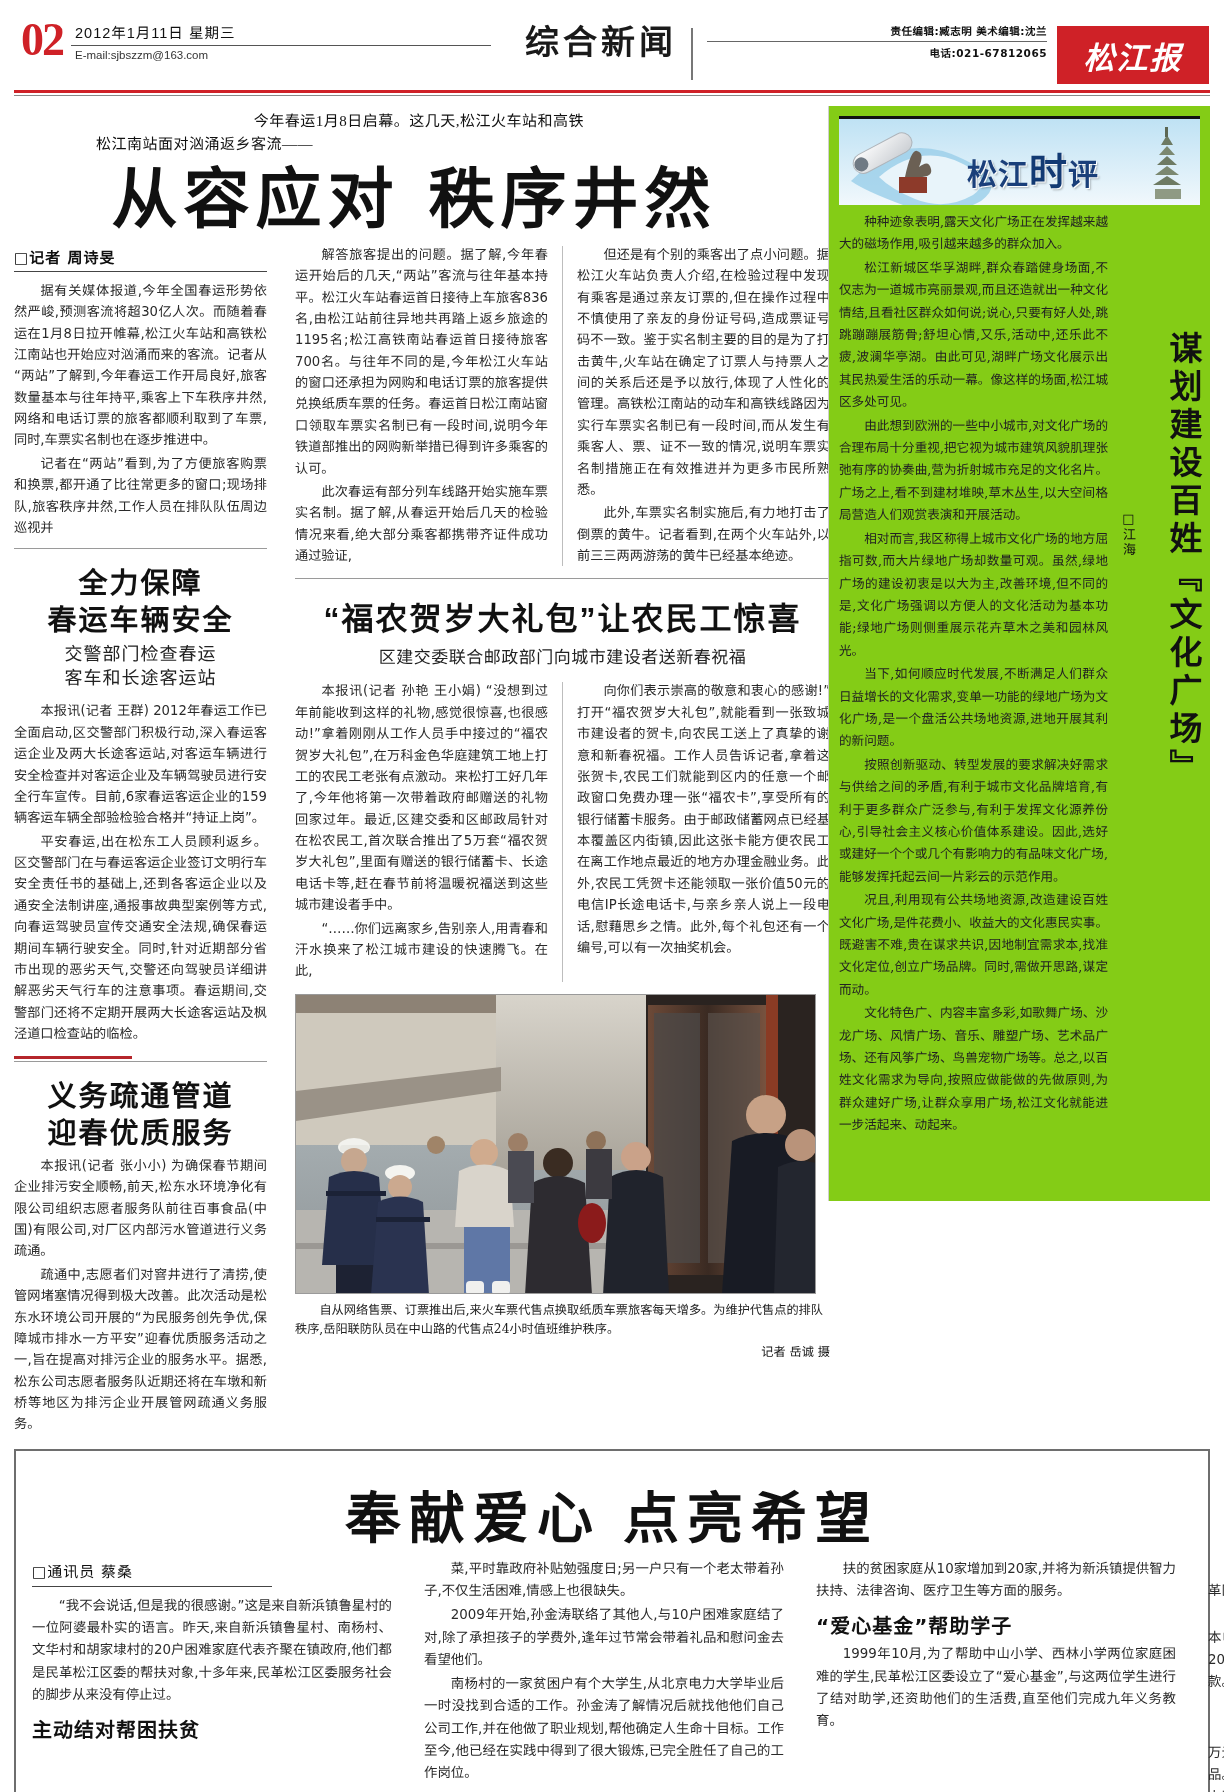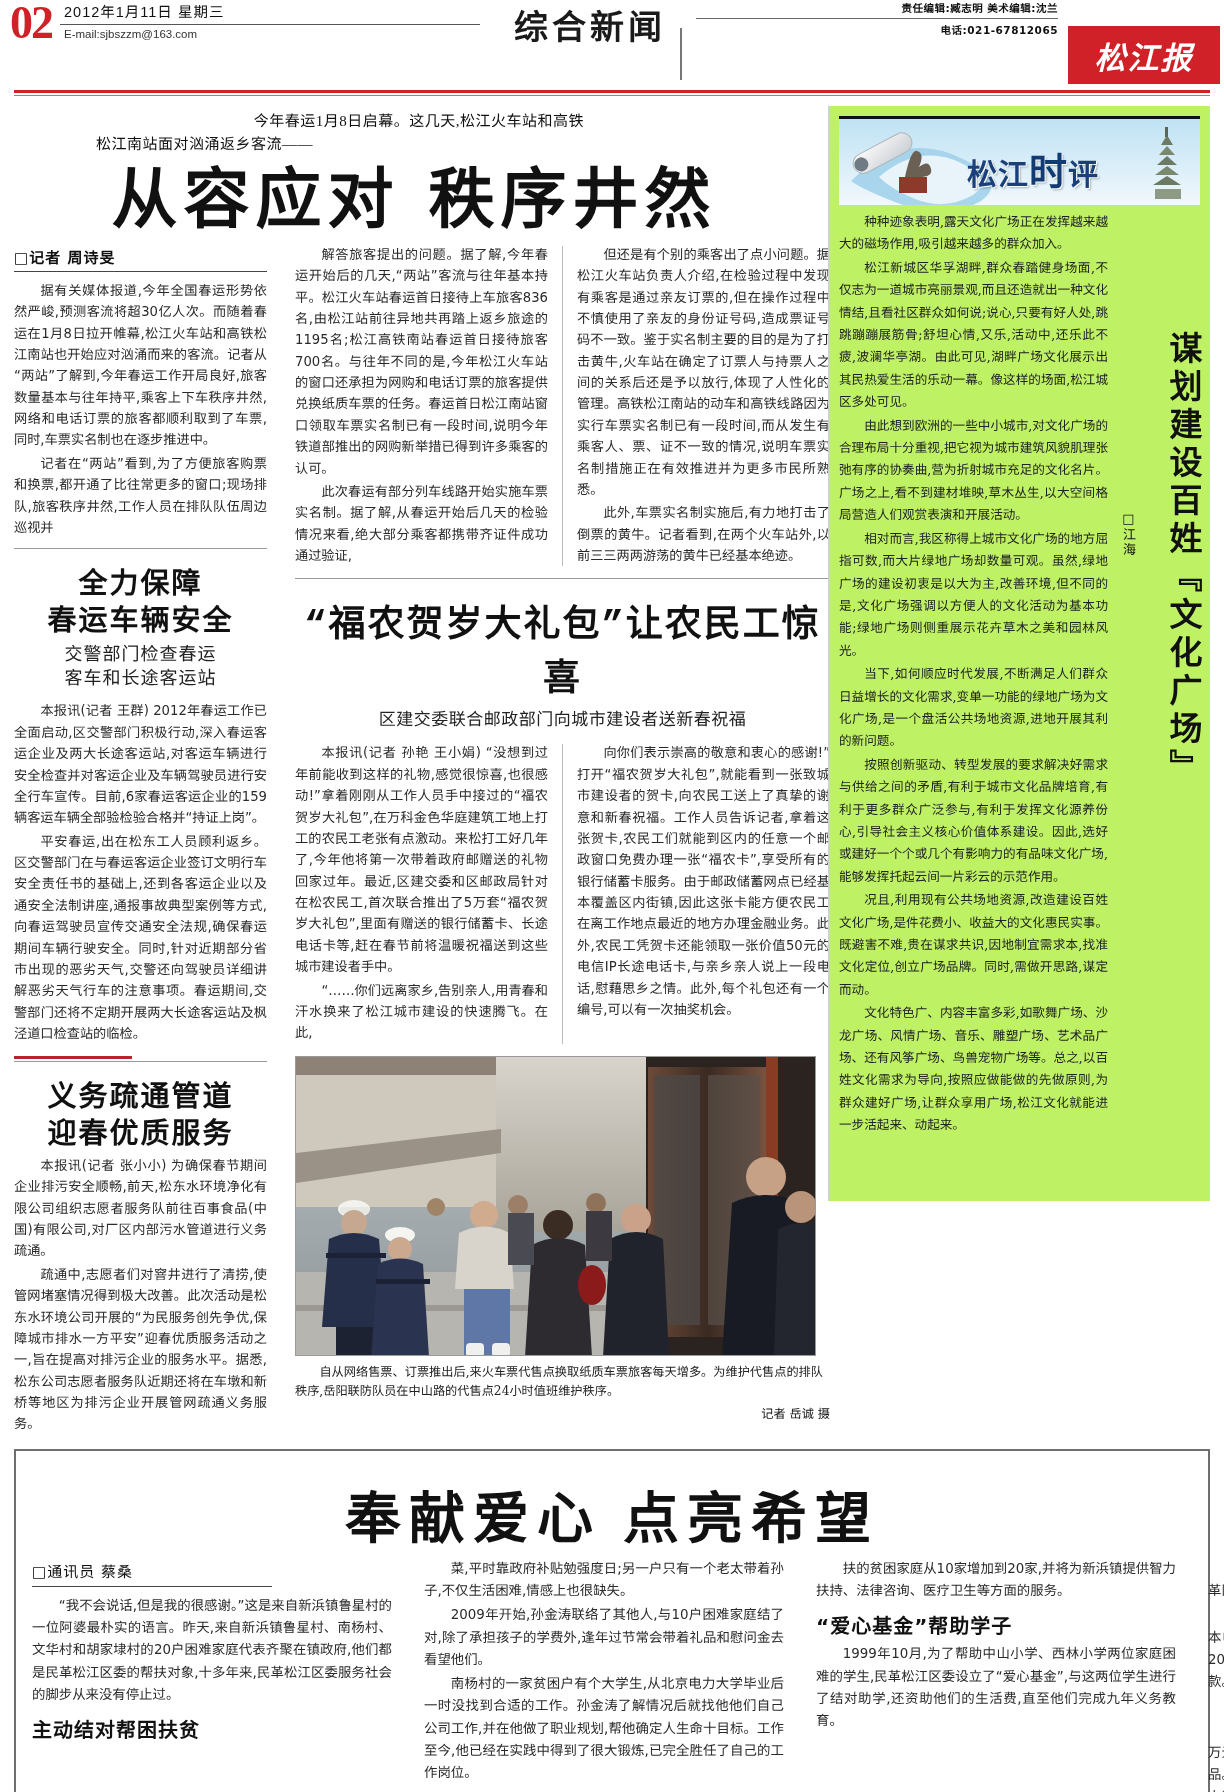--- a/index.html
+++ b/index.html
@@ -8,22 +8,22 @@
     width:1224px;height:1792px;
     font-family:"Liberation Serif","DejaVu Serif",serif;
     color:#111;
     position:relative;
     overflow:hidden;
   }
   .page{width:1224px;height:1792px;position:relative;padding:0;box-sizing:border-box;}
 
   
   .masthead{
-    position:relative;height:86px;margin:0 4px;
-    display:flex;align-items:flex-start;
+    position:relative;height:86px;margin:0 15px;
+    display:flex;align-items:center;
   }
   .page-no{
     font-family:"Liberation Serif",serif;
     font-size:46px;line-height:1;color:#cf2127;font-weight:bold;
     letter-spacing:-2px;padding:0 8px 6px 6px;
   }
   .date-block{
     display:flex;flex-direction:column;justify-content:flex-end;
     padding-bottom:4px;min-width:300px;
   }
@@ -54,21 +54,21 @@
     color:#fff;font-size:31px;font-weight:bold;letter-spacing:2px;
     font-style:italic;font-family:"DejaVu Serif","Liberation Serif",serif;
   }
   .head-rule{height:3px;background:#cf2127;margin:4px 14px 0 14px;}
   .head-rule2{height:1px;background:#888;margin:2px 14px 0 14px;}
 
   
   .body-wrap{display:flex;margin:10px 14px 0 14px;}
   .left-zone{width:800px;flex:0 0 800px;}
   .right-zone{
-    width:382px;flex:0 0 382px;margin-left:14px;background:#bef264;
+    width:382px;flex:0 0 382px;margin-left:14px;background:#84cc16;
     border-left:1px solid #cfcfcf;box-sizing:border-box;padding:10px 10px 6px 10px;
     height:1095px;position:relative;
   }
 
   
   .kicker{
     text-align:center;font-size:15px;line-height:1.55;letter-spacing:.5px;
     margin:4px 30px 2px 40px;font-family:Liberation Serif, serif;
   }
   .kicker .l2{display:block;text-align:left;padding-left:42px;}
@@ -106,22 +106,22 @@
     font-family:"DejaVu Serif","Liberation Serif",serif;
   }
   .sub-s{
     text-align:center;font-size:18px;line-height:1.35;letter-spacing:1px;
     margin:2px 0 10px 0;color:#222;
     font-family:"DejaVu Sans","Liberation Sans",sans-serif;
   }
 
   
   .feat-h{
-    text-align:center;font-size:37px;font-weight:bold;letter-spacing:2px;
-    margin:14px 0 4px 0;font-family:Liberation Mono, monospace;
+    text-align:center;font-size:32px;font-weight:bold;letter-spacing:2px;
+    margin:14px 0 4px 0;font-family:Liberation Sans, sans-serif;
   }
   .feat-s{
     text-align:center;font-size:17px;letter-spacing:.5px;margin:2px 0 12px 0;
     font-family:Liberation Mono, monospace;color:#222;
   }
   .feat-cols{display:flex;gap:14px;}
   .fcol{width:253px;flex:0 0 253px;}
 
   
   .photo-wrap{margin:10px 0 4px 0;}

